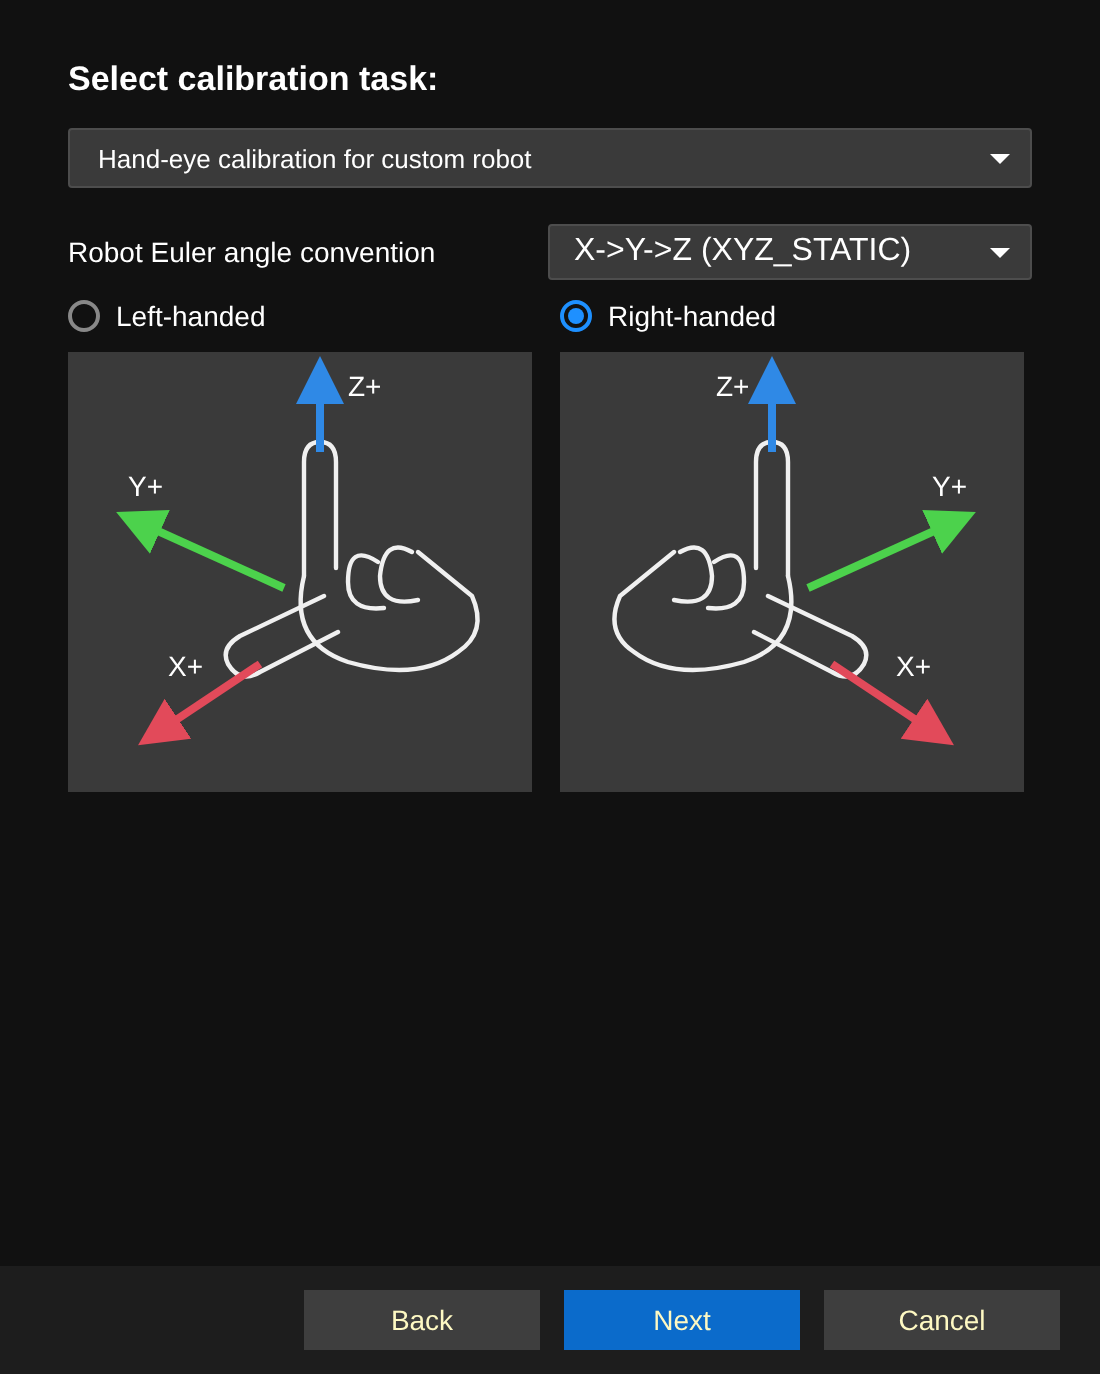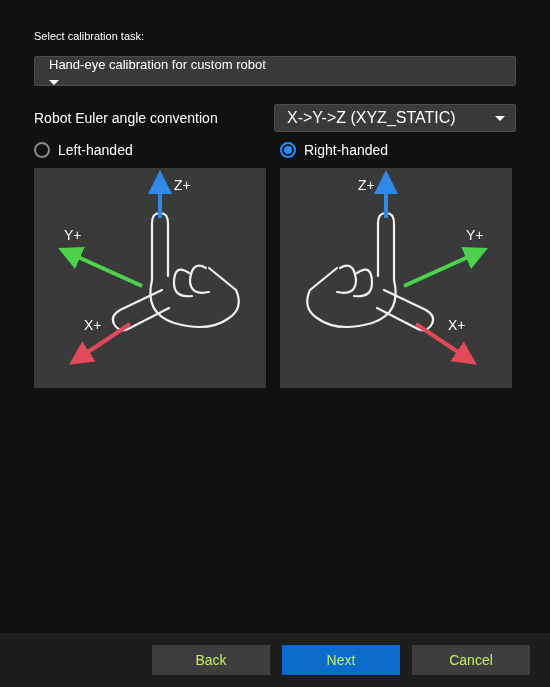--- a/index.html
+++ b/index.html
@@ -7,35 +7,35 @@
   body {
     background: #111111;
     font-family: "Segoe UI", Arial, sans-serif;
     color: #ffffff;
     position: relative;
   }
   .content {
     padding: 30px 34px 0 34px;
   }
   .heading {
-    font-size: 11px;
-    font-weight: 400;
+    font-size: 17px;
+    font-weight: 700;
     margin-bottom: 14px;
   }
   .select-wrap {
     background: #3a3a3a;
     border: 1px solid #4d4d4d;
     border-radius: 2px;
     height: 30px;
     display: flex;
+    align-items: center;
     padding: 0 10px 0 14px;
     font-size: 13px;
     cursor: pointer;
     margin-bottom: 18px;
-    flex-direction: column;
   }
   .select-wrap .label { flex: 1; }
   .chev-down {
     width: 0; height: 0;
     border-left: 5px solid transparent;
     border-right: 5px solid transparent;
     border-top: 5px solid #fff;
   }
   .row {
     display: flex;
@@ -127,21 +127,21 @@
     justify-content: flex-end;
     gap: 12px;
     padding-right: 20px;
   }
   .btn {
     width: 118px;
     height: 30px;
     font-size: 14px;
     border: none;
     cursor: pointer;
-    color: #bef264;
+    color: #fef9c3;
     background: #3e3e3e;
   }
   .btn.primary {
     background: #0b6bcb;
   }
   svg .hand-line { stroke: #f0f0f0; stroke-width: 2.2; fill: none; stroke-linecap: round; stroke-linejoin: round; }
   svg .axis-text { font-size: 14px; fill: #fff; font-family: inherit; }
 </style>
 </head>
 <body>

